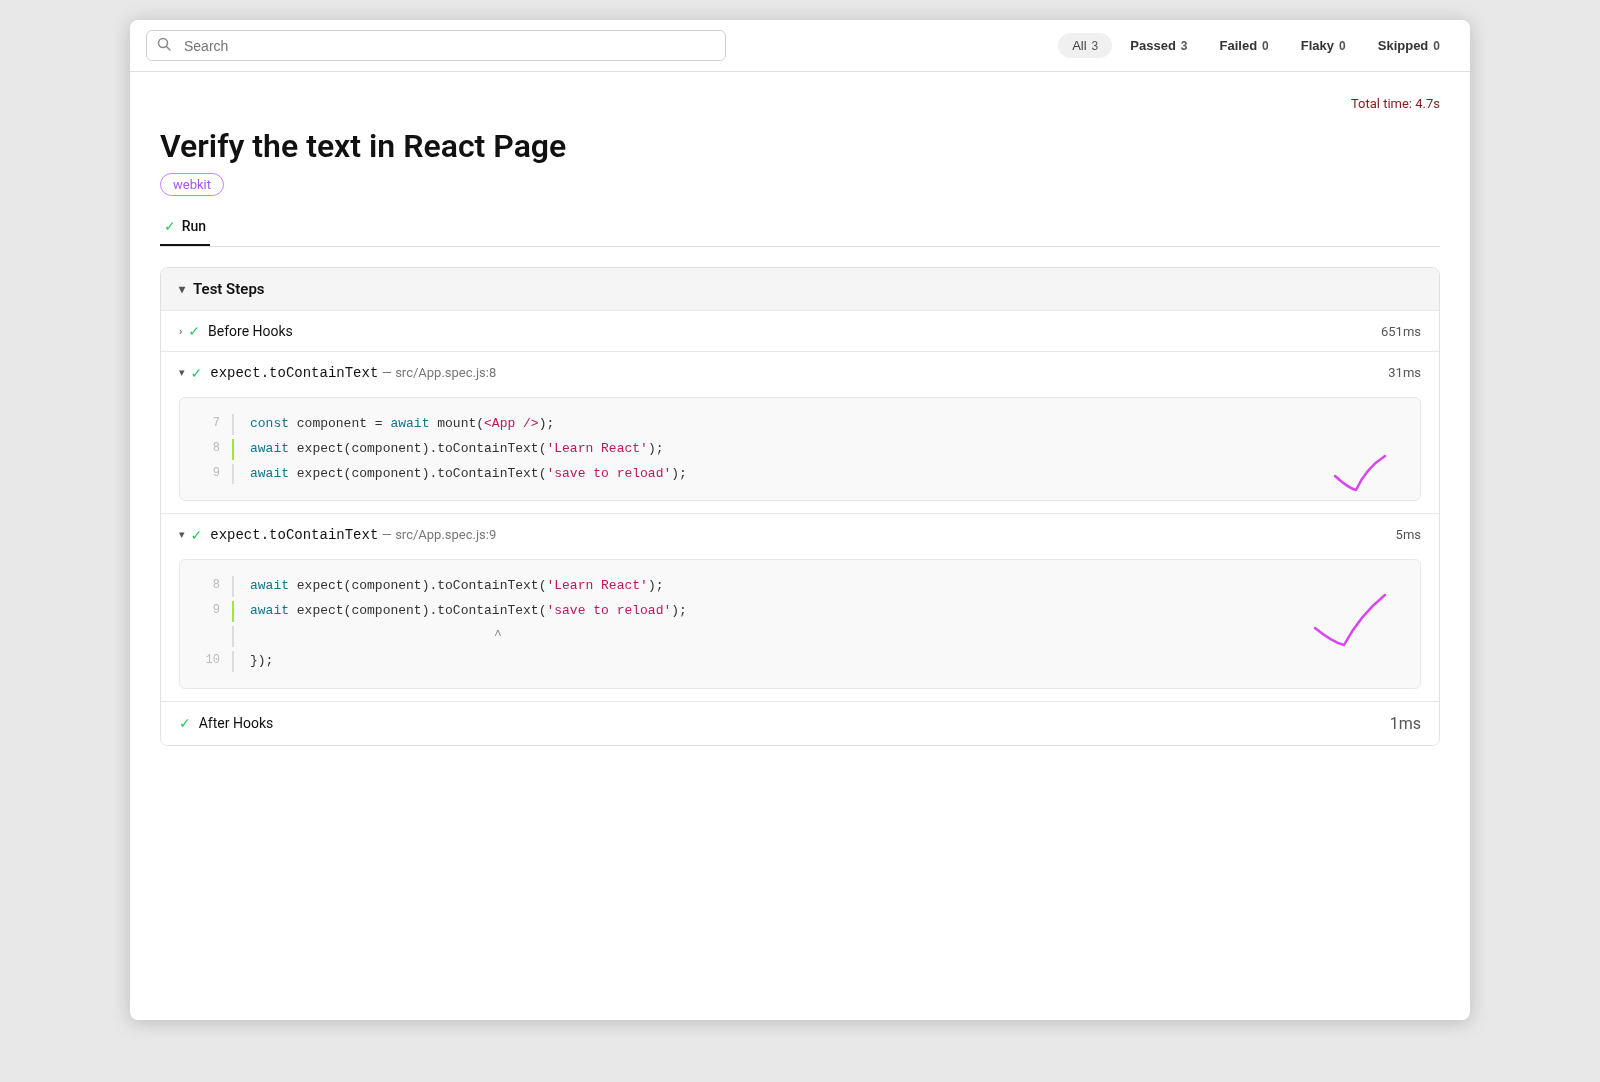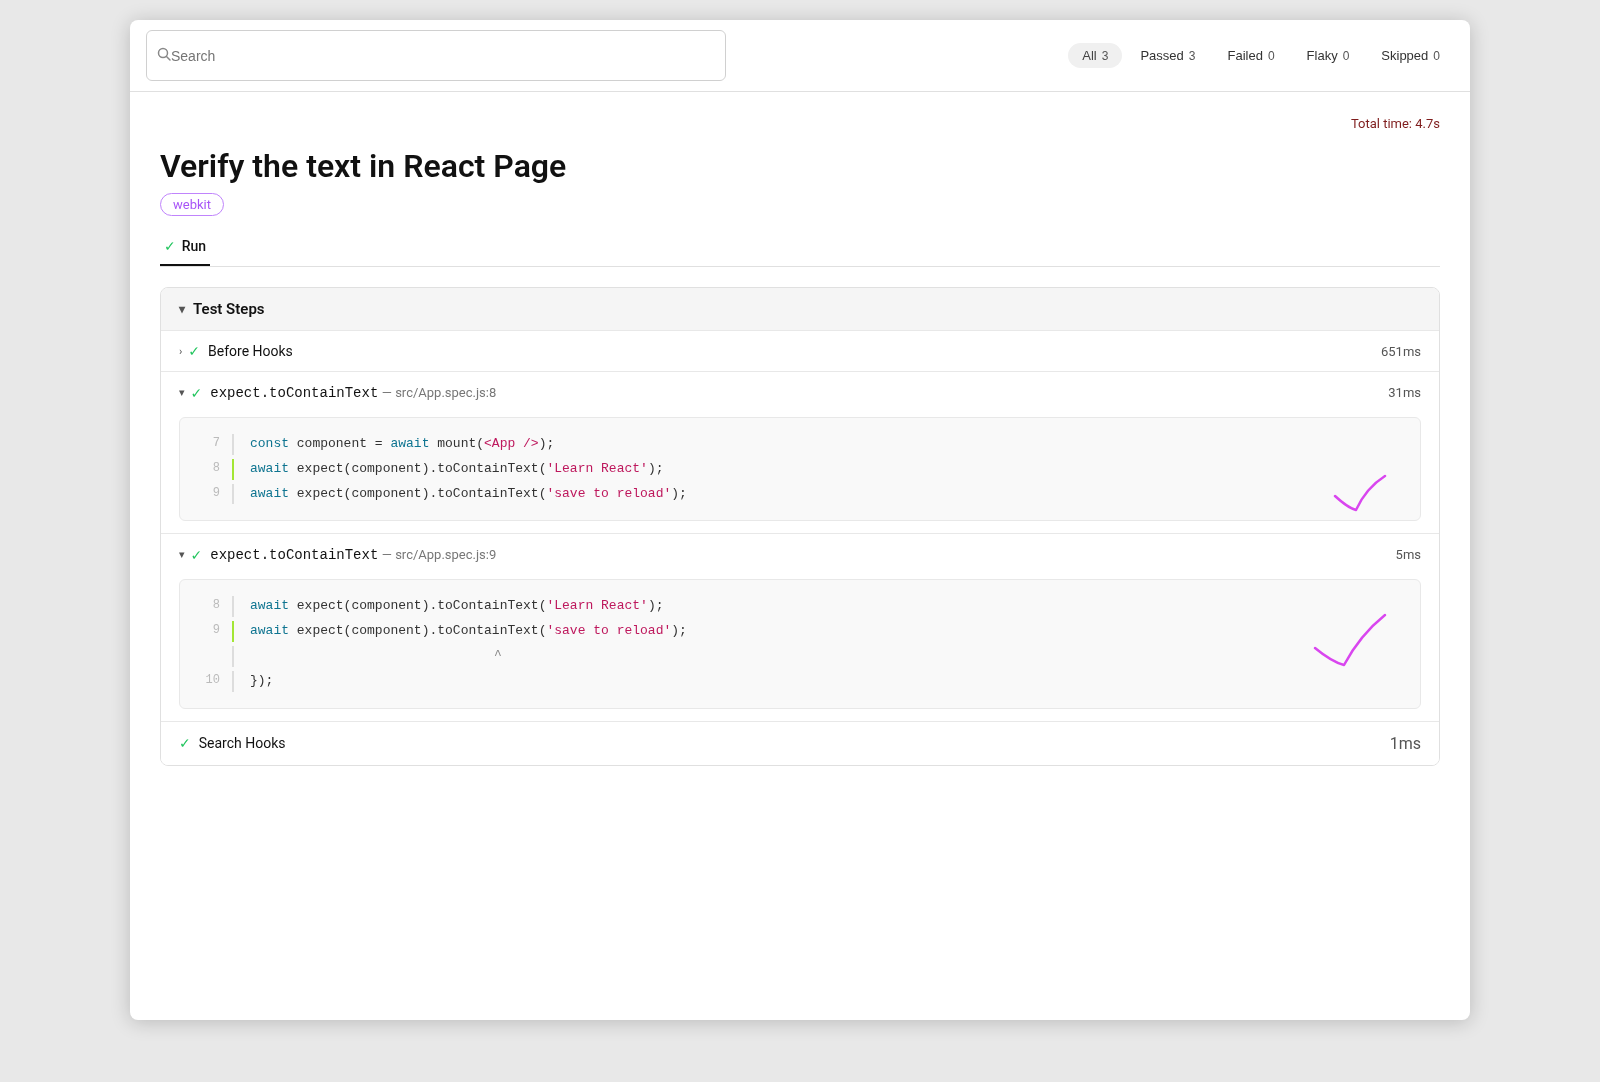--- a/index.html
+++ b/index.html
@@ -26,24 +26,24 @@
       align-items: center;
       padding: 10px 16px;
       border-bottom: 1px solid #e0e0e0;
       gap: 12px;
     }
     .search-box {
       display: flex;
       align-items: center;
       border: 1px solid #d0d0d0;
       border-radius: 6px;
-      padding: 16px 10px;
+      padding: 6px 10px;
       flex: 1;
       max-width: 580px;
-      gap: 0;
+      gap: 13px;
       background: #fff;
     }
     .search-icon {
       color: #888;
       font-size: 14px;
     }
     .search-input {
       border: none;
       outline: none;
       font-size: 14px;
@@ -60,21 +60,21 @@
       padding: 5px 14px;
       border-radius: 20px;
       font-size: 13px;
       cursor: pointer;
       border: none;
       background: transparent;
       color: #444;
       display: flex;
       align-items: center;
       gap: 5px;
-      font-weight: 400;
+      font-weight: 700;
     }
     .filter-tab.active {
       background: #f0f0f0;
       font-weight: 500;
     }
     .filter-tab .count {
       font-size: 12px;
       color: #555;
     }
     .filter-tab.passed-tab { color: #333; }
@@ -401,21 +401,21 @@
           <span class="code-text"><span class="fn">});</span></span>
         </div>
 
         <svg style="position:absolute; right: 30px; top: 30px; pointer-events:none;" width="80" height="60" viewBox="0 0 80 60" fill="none">
           <path d="M5 38 Q22 52 34 55 Q50 25 75 5" stroke="#d946ef" stroke-width="2.5" stroke-linecap="round" stroke-linejoin="round" fill="none"></path>
         </svg>
       </div>
 
       <div class="after-hooks-row">
         <span class="step-check">✓</span>
-        <span class="step-label">Search Hooks</span>
+        <span class="step-label">After Hooks</span>
         <span class="step-time">1ms</span>
       </div>
 
     </div>
 
   </div>
 
 </div>
 
 </body></html>

